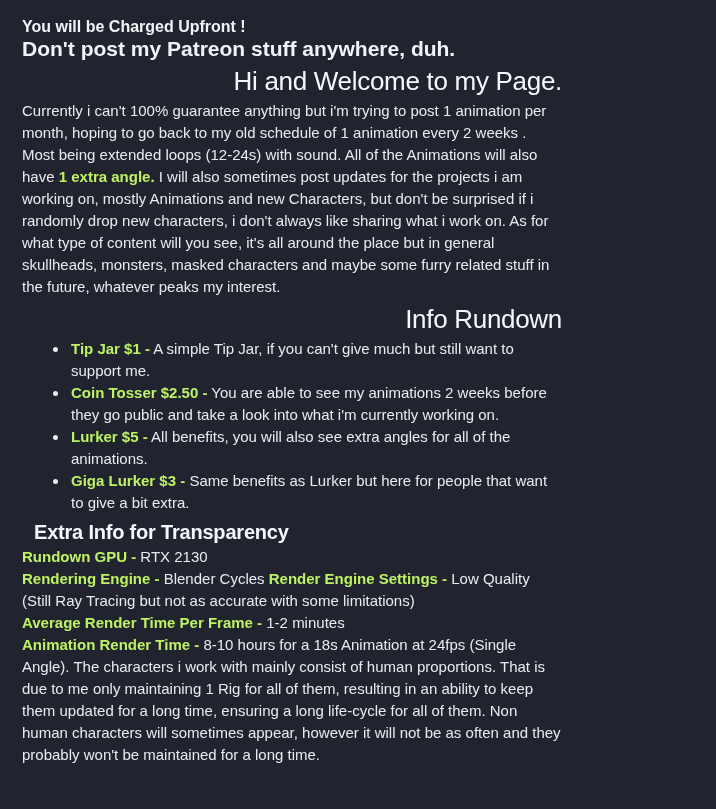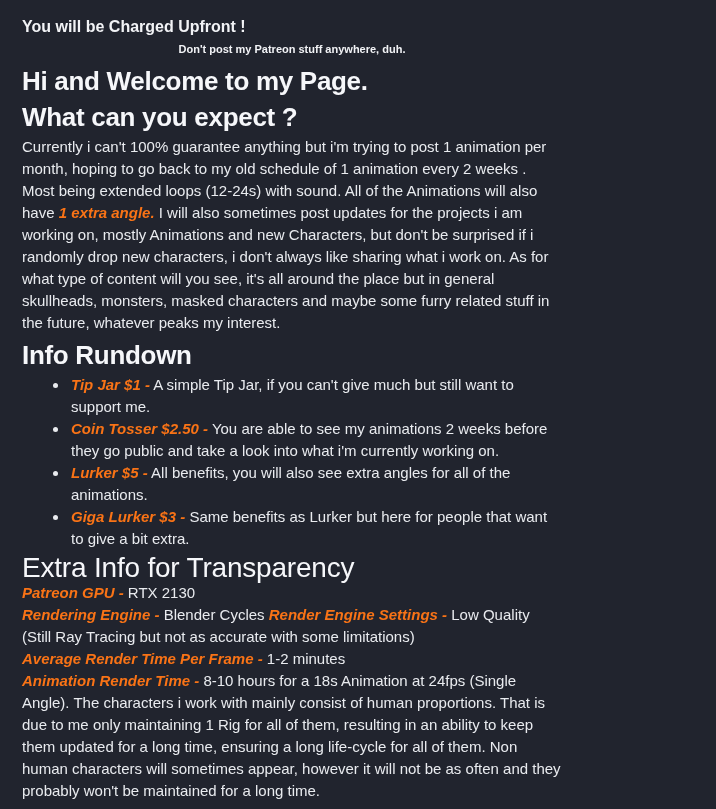--- a/index.html
+++ b/index.html
@@ -22,77 +22,76 @@
   }
   .notice {
     font-weight: 700;
     font-size: 16px;
     line-height: 22px;
     margin: 0;
     color: #f2f3f6;
   }
   .notice-center {
     font-weight: 700;
-    font-size: 11px;
+    font-size: 21px;
     line-height: 22px;
-    text-align: center;
     margin: 0;
     color: #f2f3f6;
   }
   h1 {
     font-size: 26px;
     line-height: 30px;
     letter-spacing: -0.3px;
-    font-weight: 700;
+    font-weight: 400;
     margin: 6px 0 4px 0;
     color: #f6f7fa;
+    text-align: right;
   }
   h2 {
-    font-size: 28px;
+    font-size: 20px;
     line-height: 24px;
     letter-spacing: -0.2px;
-    font-weight: 400;
-    margin: 6px 0 2px 0;
+    font-weight: 700;
+    margin: 6px 0 2px 12px;
     color: #f6f7fa;
   }
   p { margin: 0; }
-  .bold { font-weight: 700; color: #f97316; font-style: italic; }
+  .bold { font-weight: 700; color: #bef264; }
   ul.tier-list {
     margin: 2px 0;
     padding-left: 47px;
   }
   ul.tier-list li {
     padding-left: 2px;
     margin: 0;
   }
 </style>
 </head>
 <body>
 
 <div class="page">
 
   <p class="notice">You will be Charged Upfront !</p>
   <p class="notice-center">Don't post my Patreon stuff anywhere, duh.</p>
 
   <h1>Hi and Welcome to my Page.</h1>
 
-  <h1>What can you expect ?</h1>
   <p><span>Currently i can't 100% guarantee anything but i'm trying to post 1 animation per month, hoping to go back to my old schedule of 1 animation every 2 weeks . Most being extended loops (12-24s) with sound. All of the Animations will also have </span><span class="bold">1 extra angle.</span><span> I will also sometimes post updates for the projects i am working on, mostly Animations and new Characters, but don't be surprised if i randomly drop new characters, i don't always like sharing what i work on. As for what type of content will you see, it's all around the place but in general skullheads, monsters, masked characters and maybe some furry related stuff in the future, whatever peaks my interest.</span></p>
 
   <h1>Info Rundown</h1>
   <ul class="tier-list">
     <li><span class="bold">Tip Jar $1 -</span><span> A simple Tip Jar, if you can't give much but still want to support me.</span></li>
     <li><span class="bold">Coin Tosser $2.50 -</span><span> You are able to see my animations 2 weeks before they go public and take a look into what i'm currently working on.</span></li>
     <li><span class="bold">Lurker $5 -</span><span> All benefits, you will also see extra angles for all of the animations.</span></li>
     <li><span class="bold">Giga Lurker $3 -</span><span> Same benefits as Lurker but here for people that want to give a bit extra.</span></li>
   </ul>
 
   <h2>Extra Info for Transparency</h2>
 
-  <p><span class="bold">Patreon GPU - </span><span>RTX 2130</span></p>
+  <p><span class="bold">Rundown GPU - </span><span>RTX 2130</span></p>
 
   <p><span class="bold">Rendering Engine - </span><span>Blender Cycles </span><span class="bold">Render Engine Settings - </span><span>Low Quality (Still Ray Tracing but not as accurate with some limitations)</span></p>
 
   <p><span class="bold">Average Render Time Per Frame - </span><span>1-2 minutes</span></p>
 
   <p><span class="bold">Animation Render Time - </span><span>8-10 hours for a 18s Animation at 24fps (Single Angle). The characters i work with mainly consist of human proportions. That is due to me only maintaining 1 Rig for all of them, resulting in an ability to keep them updated for a long time, ensuring a long life-cycle for all of them. Non human characters will sometimes appear, however it will not be as often and they probably won't be maintained for a long time.</span></p>
 
 </div>
 
 </body></html>

